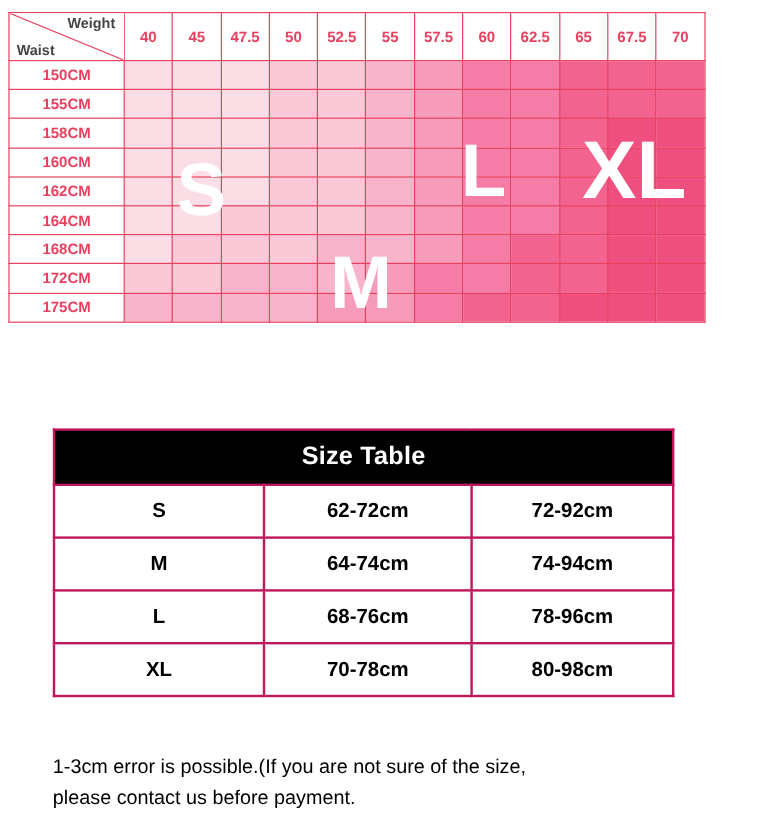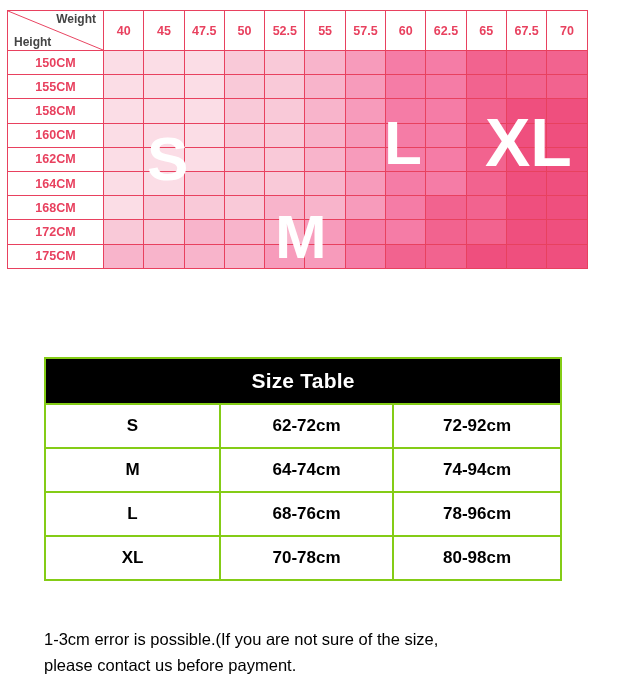--- a/index.html
+++ b/index.html
@@ -107,21 +107,21 @@
     top: 357px;
     width: 516px;
   }
   table.sizetable {
     border-collapse: collapse;
     table-layout: fixed;
     width: 516px;
     border: 2px solid #000;
   }
   table.sizetable td, table.sizetable th {
-    border: 2px solid #84cc16;
+    border: 2px solid #be185d;
     text-align: center;
     vertical-align: middle;
     height: 44px;
     font-size: 17px;
     font-weight: 700;
     color: #000;
     background: #fff;
   }
   table.sizetable th.title {
     background: #000;
@@ -170,21 +170,21 @@
           <col class="wcol">
           <col class="wcol">
       </colgroup>
       <thead>
         <tr id="matrix-head-row">
           <th class="corner-cell">
             <svg class="diag" viewBox="0 0 96 40" preserveAspectRatio="none">
               <line x1="0" y1="0" x2="96" y2="40" stroke="#e8415f" stroke-width="1"></line>
             </svg>
             <span class="w-label">Weight</span>
-            <span class="h-label">Height</span>
+            <span class="h-label">Waist</span>
           </th>
         <th class="weight-head">40</th>
             <th class="weight-head">45</th>
             <th class="weight-head">47.5</th>
             <th class="weight-head">50</th>
             <th class="weight-head">52.5</th>
             <th class="weight-head">55</th>
             <th class="weight-head">57.5</th>
             <th class="weight-head">60</th>
             <th class="weight-head">62.5</th>

